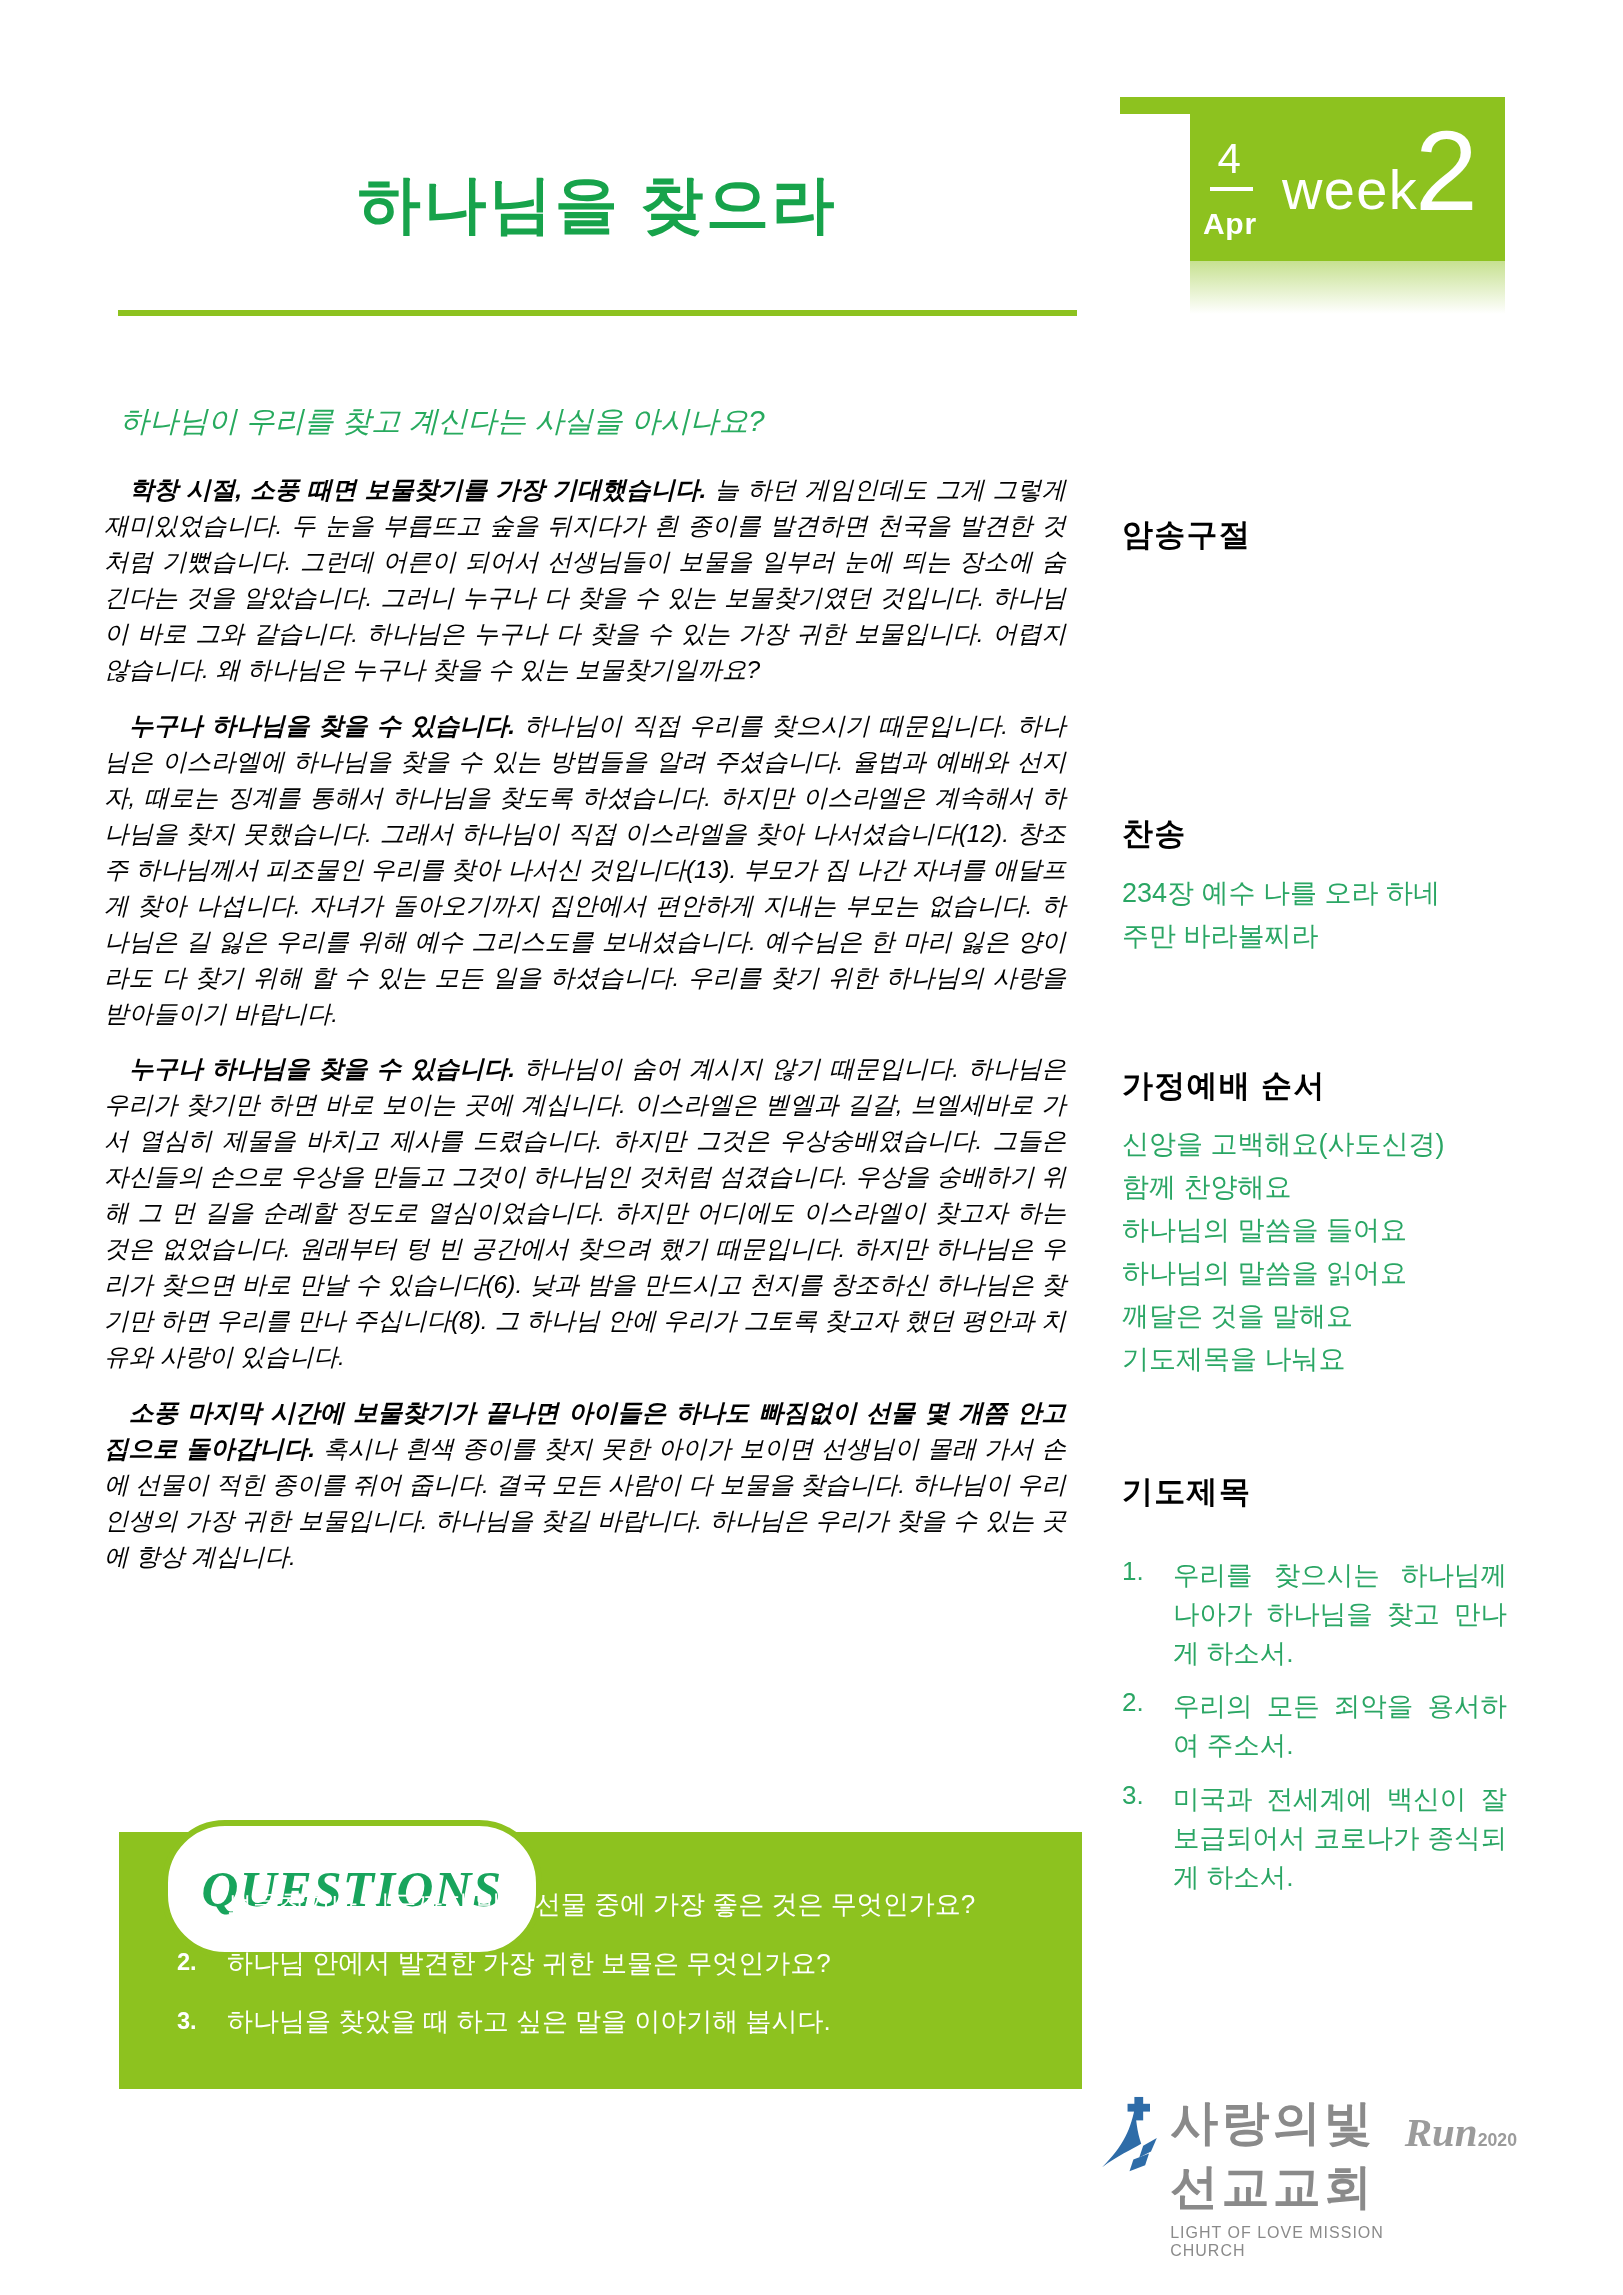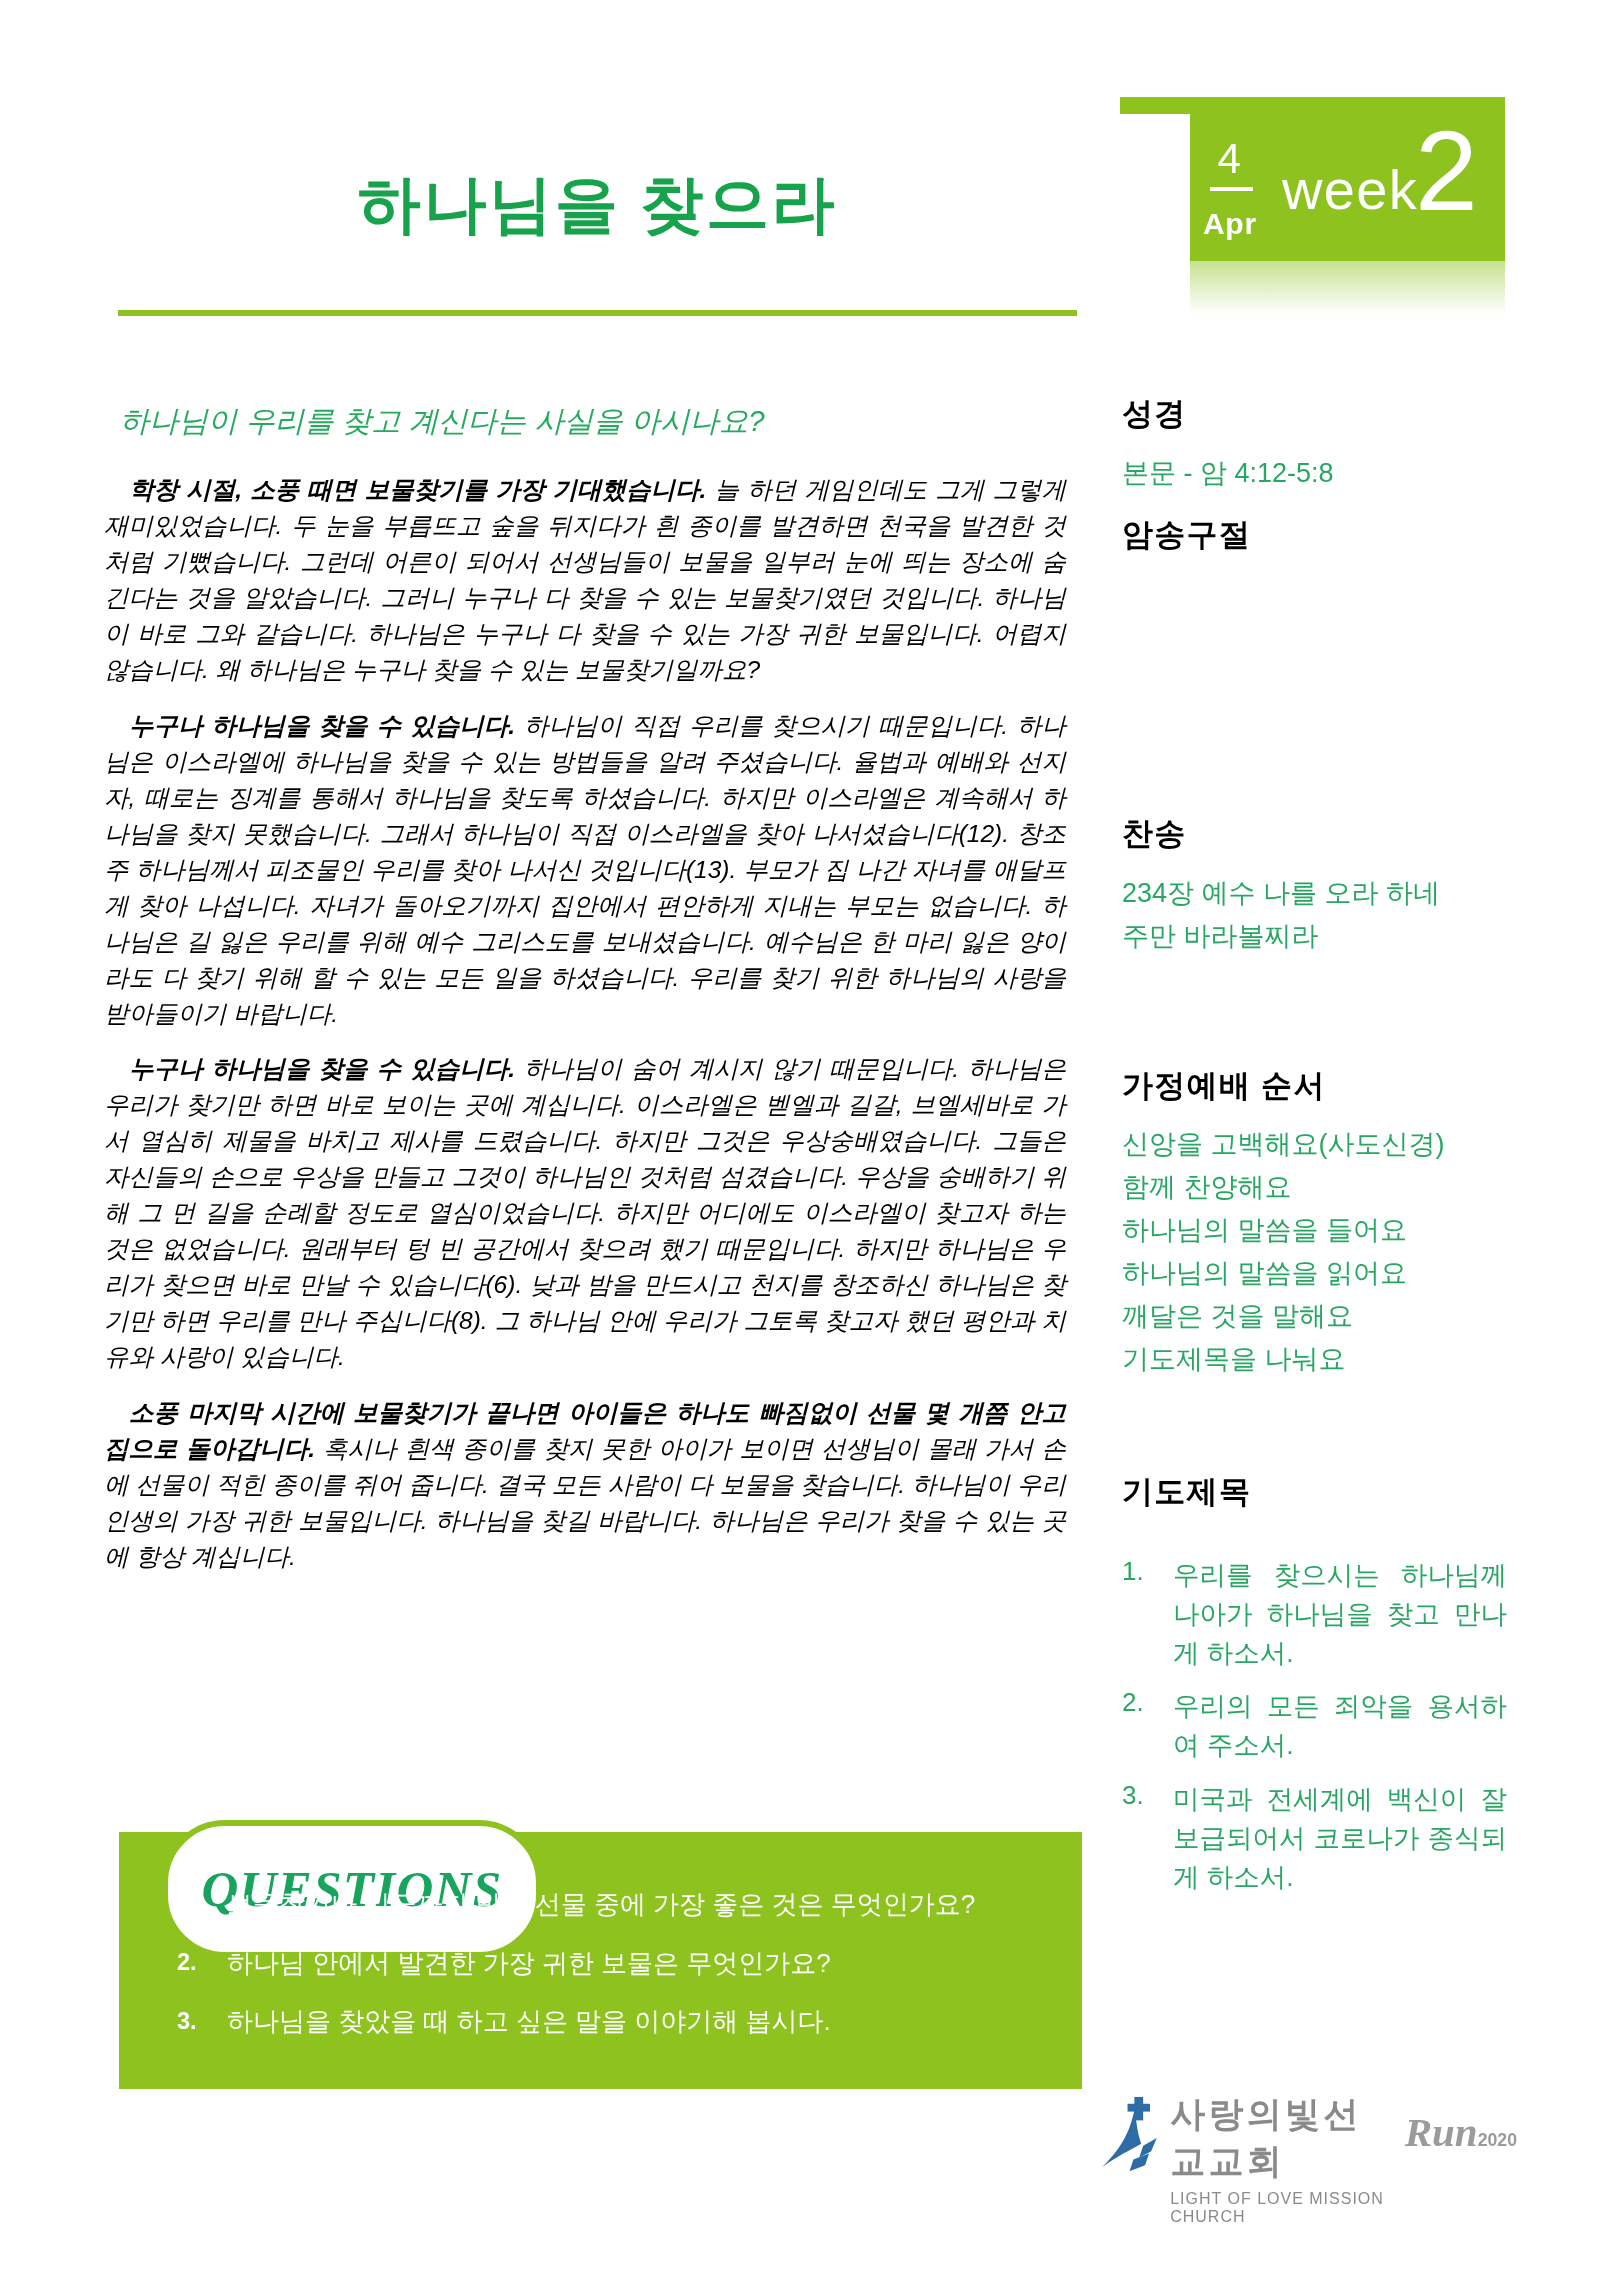--- a/index.html
+++ b/index.html
@@ -59,21 +59,21 @@
   .sb-prayer{top:1459px;margin-top:12px;}
   .sb-prayer ol{list-style:none;margin:43px 0 0 0;padding:0;}
   .sb-prayer li{display:flex;margin-bottom:14.4px;}
   .sb-prayer .pnum{flex:0 0 51px;font-size:26px;}
   .sb-prayer .ptext{flex:1;font-size:26.5px;line-height:39px;text-align:justify;word-break:break-all;}
 
   
   .footer{position:absolute;left:1098px;top:2091px;width:419px;display:flex;align-items:flex-start;}
   .logo-mark{flex:0 0 auto;margin-top:3.9px;}
   .logo-names{margin-left:9.2px;}
-  .logo-ko{font-size:35px;color:#8a8a8a;font-weight:700;letter-spacing:3.3px;}
+  .logo-ko{font-size:48px;color:#8a8a8a;font-weight:700;letter-spacing:3.3px;}
   .logo-en{font-size:16px;color:#8a8a8a;letter-spacing:1px;margin-top:5.2px;font-weight:500;}
   .logo-run{margin-left:10.5px;margin-top:17px;white-space:nowrap;}
   .run-word{font-family:"Liberation Serif", serif;font-style:italic;font-weight:900;
             font-size:41px;color:#9b9b9b;}
   .run-year{font-size:17.7px;color:#9b9b9b;font-weight:700;}
 </style>
 </head>
 <body>
 
 <div class="page">
@@ -111,24 +111,20 @@
     <div class="qitem">
       <span class="qnum">2.</span>
       <span class="qtext">하나님 안에서 발견한 가장 귀한 보물은 무엇인가요?</span>
     </div>
     <div class="qitem">
       <span class="qnum">3.</span>
       <span class="qtext">하나님을 찾았을 때 하고 싶은 말을 이야기해 봅시다.</span>
     </div>
   </div>
 
-  <div class="sb sb-bible">
-    <div class="sb-h">성경</div>
-    <div class="sb-body sb-green">본문 - 암 4:12-5:8</div>
-  </div>
 
   <div class="sb sb-verse">
     <div class="sb-h">암송구절</div>
   </div>
 
   <div class="sb sb-hymn">
     <div class="sb-h">찬송</div>
     <div class="vlines">
       <div class="vline sb-green">234장 예수 나를 오라 하네</div>
       <div class="vline sb-green">주만 바라볼찌라</div>

